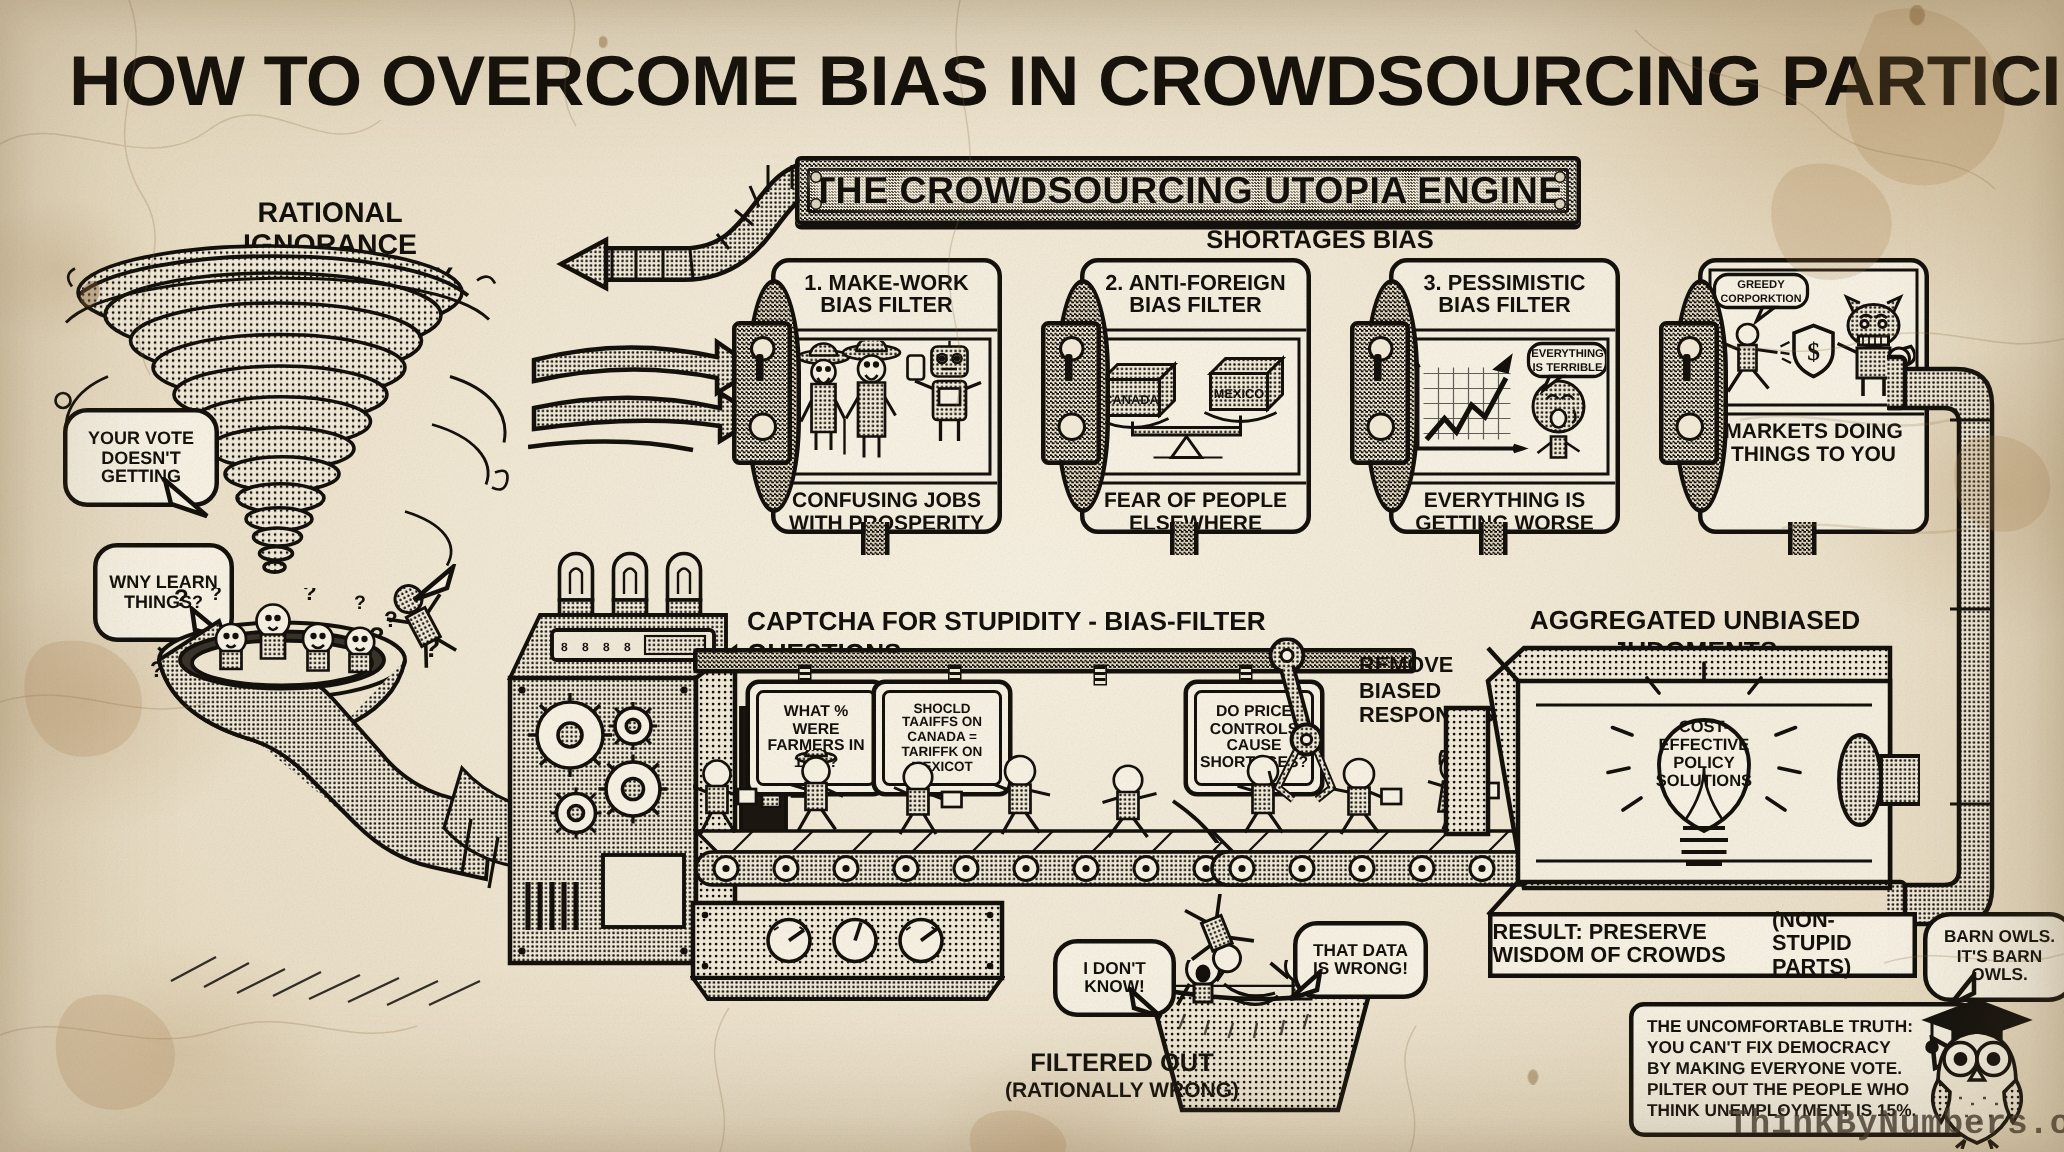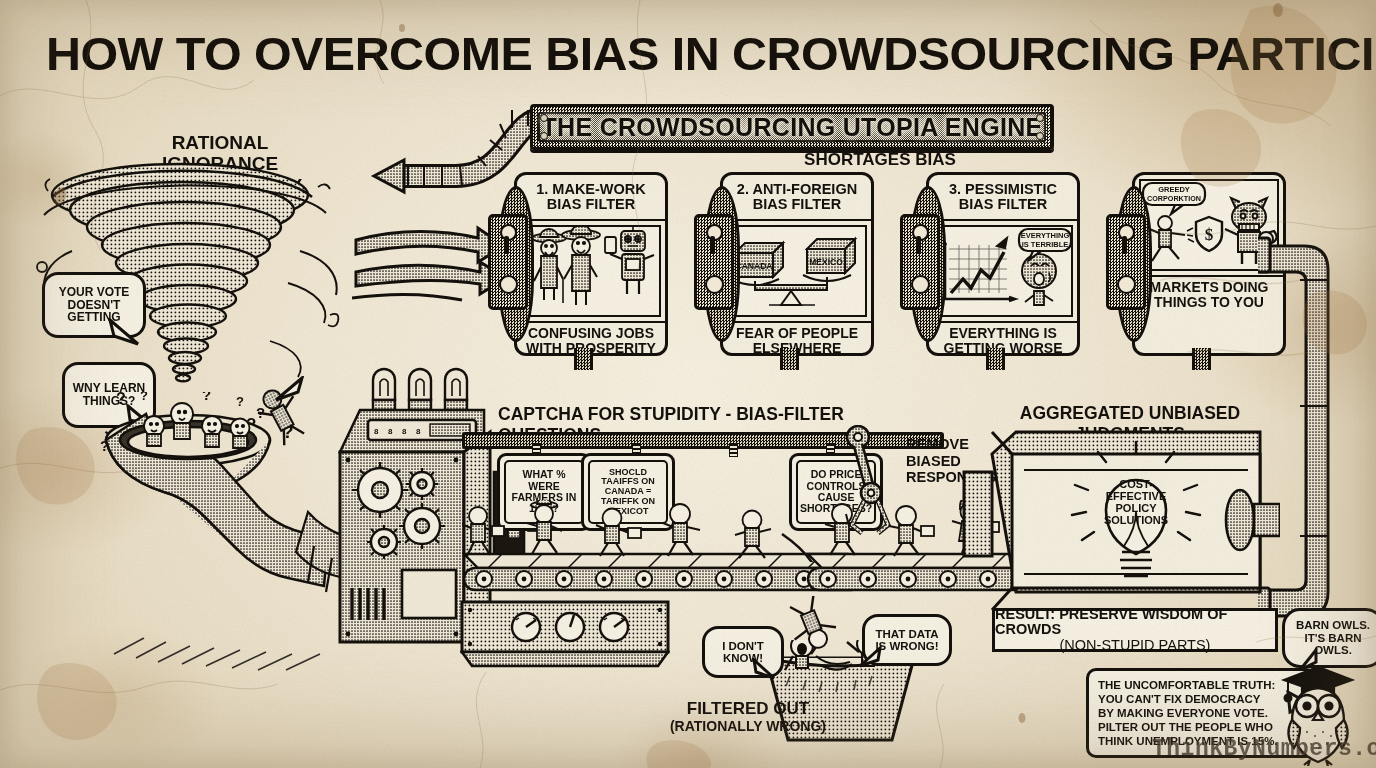--- a/index.html
+++ b/index.html
@@ -828,23 +828,23 @@
     <text x="176" y="84" font-family="Liberation Sans, sans-serif" font-weight="700" font-size="11" text-anchor="middle" fill="#14110d">POLICY</text>
     <text x="176" y="96" font-family="Liberation Sans, sans-serif" font-weight="700" font-size="11" text-anchor="middle" fill="#14110d">SOLUTIONS</text>
 
     <g stroke="#14110d" stroke-width="2.6" fill="url(#dots)">
       <ellipse cx="280" cy="92" rx="14" ry="30"></ellipse>
       <path d="M294 76 h26 v32 h-26z"></path>
     </g>
   </svg>
 
   <div class="abs" style="left:992px;top:608px;width:280px;height:38px;border:3px solid #14110d;background:#f7f2e4;
-              display:flex;flex-direction:column;align-items:center;justify-content:center;line-height:1.06;">
+              display:flex;align-items:center;justify-content:center;line-height:1.06;">
     <div style="font-weight:700;font-size:14.5px;">RESULT: PRESERVE WISDOM OF CROWDS</div>
-    <div style="font-weight:400;font-size:14.5px;">(NON-STUPID PARTS)</div>
+    <div style="font-weight:700;font-size:14.5px;">(NON-STUPID PARTS)</div>
   </div>
 
   <div class="bub" style="left:1282px;top:608px;width:82px;height:46px;font-size:11.5px;border-radius:18px;">
     <span>BARN OWLS. IT'S BARN OWLS.</span>
   </div>
   <svg class="abs" style="left:1296px;top:648px;" width="26" height="24">
     <path d="M20 2 L4 22 L20 14 Z" fill="#f7f2e4" stroke="#14110d" stroke-width="3"></path>
   </svg>
 
   <div class="abs" style="left:1086px;top:668px;width:206px;padding:7px 9px;border:3px solid #14110d;border-radius:10px;background:#f7f2e4;

